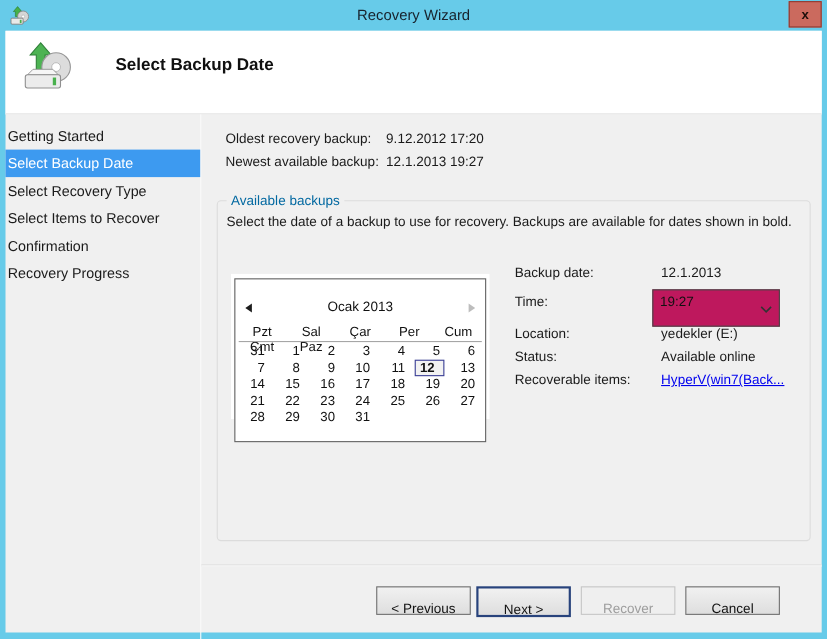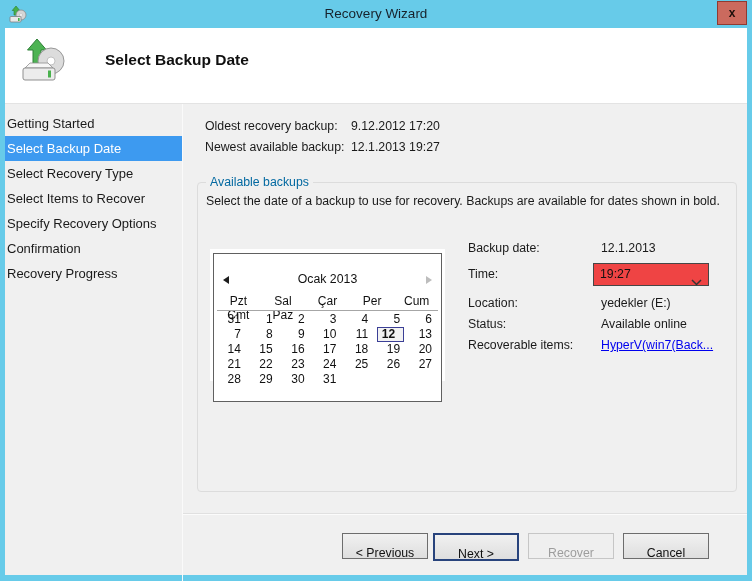--- a/index.html
+++ b/index.html
@@ -72,21 +72,21 @@
   .drow{position:absolute;left:270px;width:265px;height:16px;font-size:12.3px;color:#1a1a1a;}
   .drow .lbl{position:absolute;left:0;top:0;white-space:nowrap;}
   .drow .val{position:absolute;left:133px;top:0;white-space:nowrap;}
   #drow-date{top:58px;}
   #drow-time{top:84px;}
   #drow-loc{top:113px;}
   #drow-status{top:134px;}
   #drow-items{top:155px;}
   .link{color:#0000EE;text-decoration:underline;cursor:pointer;}
 
-  .combo{position:absolute;left:395px;top:80px;width:116px;height:23px;background:#ef4444;
+  .combo{position:absolute;left:395px;top:80px;width:116px;height:34px;background:#be185d;
          border:1px solid #464646;box-sizing:border-box;cursor:pointer;}
   .combo .cval{position:absolute;left:6px;top:3px;font-size:12.3px;color:#111;}
   .combo .chev{position:absolute;right:6px;top:8px;}
 
   
   .footer-sep{position:absolute;left:178px;top:485px;width:564px;height:1px;background:#e0e0e0;
               border-bottom:1px solid #fbfbfb;}
   .btn{position:absolute;top:505px;width:86px;height:24px;font-size:12.3px;color:#111;
        background:linear-gradient(#f1f1f1,#dedede);border:1px solid #6d6d6d;
        font-family:"Liberation Sans",sans-serif;padding:12px;text-align:center;cursor:pointer;
@@ -129,21 +129,20 @@
         </svg>
       </span>
       <h1 class="hdr-title">Select Backup Date</h1>
     </div>
 
     <div class="sidebar">
       <div class="step">Getting Started</div>
       <div class="step active">Select Backup Date</div>
       <div class="step">Select Recovery Type</div>
       <div class="step">Select Items to Recover</div>
-      <div class="step">Specify Recovery Options</div>
       <div class="step">Confirmation</div>
       <div class="step">Recovery Progress</div>
     </div>
 
     <div class="sum-row" id="sum-oldest">
       <span class="lbl">Oldest recovery backup:</span>
       <span class="val">9.12.2012 17:20</span>
     </div>
     <div class="sum-row" id="sum-newest">
       <span class="lbl">Newest available backup:</span>

